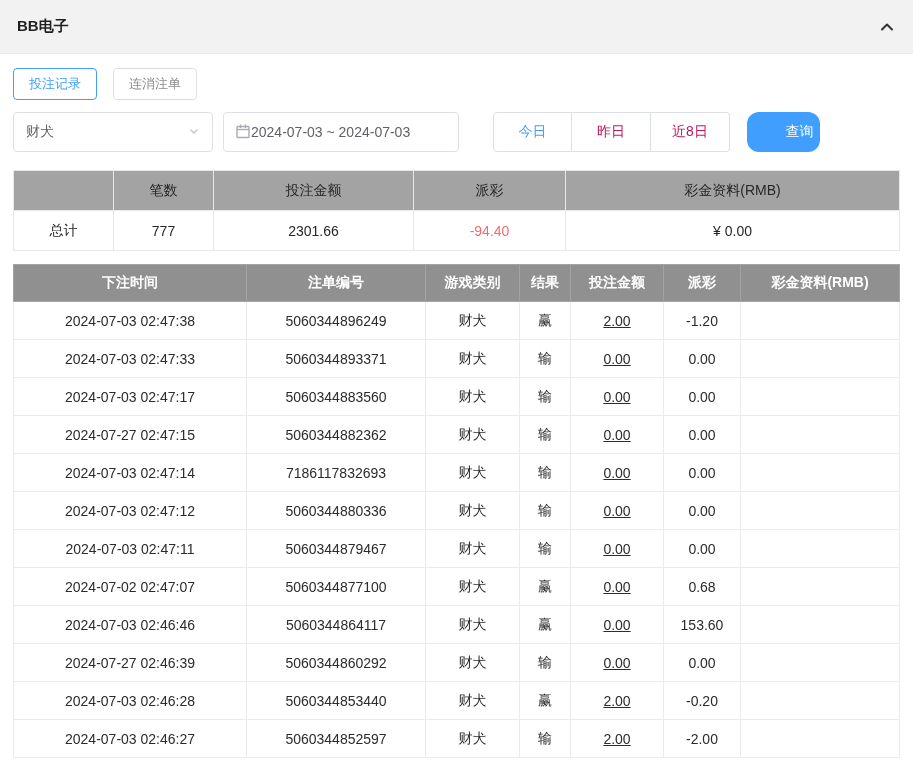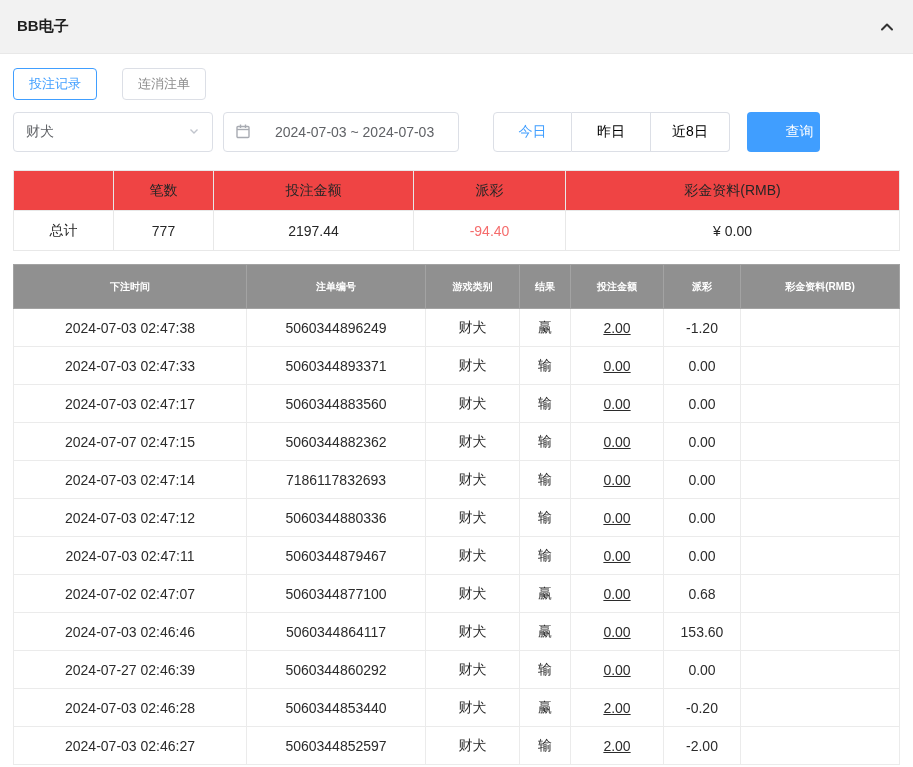--- a/index.html
+++ b/index.html
@@ -6,54 +6,54 @@
   html,body { width:913px; height:767px; overflow:hidden; background:#fff;
     font-family:"Liberation Sans","DejaVu Sans",sans-serif; color:#262626; }
 
   
   .panel-header { height:54px; background:#f2f2f2; border-bottom:1px solid #e8e8e8;
     display:flex; align-items:center; justify-content:space-between; padding:0 17px; }
   .panel-title { font-size:15px; font-weight:bold; color:#1f1f1f; }
   .collapse-btn { cursor:pointer; display:flex; align-items:center; }
 
   
-  .tabs-row { display:flex; gap:25px; margin:14px 13px 0; }
+  .tabs-row { display:flex; gap:16px; margin:14px 13px 0; }
   .tab { height:32px; padding:0 15px; background:#fff; border:1px solid #dcdfe6;
     border-radius:4px; font-size:13px; color:#8c8c8c; cursor:pointer; }
   .tab.active { border-color:var(--accent); color:var(--accent); }
 
   
   .filter-row { display:flex; align-items:center; margin:12px 13px 0; }
   .select { width:200px; height:40px; border:1px solid #dcdfe6; border-radius:4px;
     display:flex; align-items:center; justify-content:space-between; padding:0 12px;
     font-size:14px; color:#606266; cursor:pointer; background:#fff; }
   .date-input { width:236px; height:40px; border:1px solid #dcdfe6; border-radius:4px;
-    display:flex; align-items:center; gap:24px; padding:0 11px; margin-left:10px;
+    display:flex; align-items:center; gap:0; padding:0 11px; margin-left:10px;
     font-size:14px; color:#606266; cursor:pointer; background:#fff; }
   .btn-group { display:flex; height:40px; margin-left:10px;padding-left:24px; }
   .group-btn { width:79px; height:40px; background:#fff; border:1px solid #dcdfe6;
-    font-size:14px; color:#000000; cursor:pointer; }
+    font-size:14px; color:#be185d; cursor:pointer; }
   .group-btn + .group-btn { border-left:none; }
   .group-btn:first-child { border-radius:4px 0 0 4px; }
   .group-btn:last-child { border-radius:0 4px 4px 0; }
   .group-btn.active { color:var(--accent); }
   .query-btn { width:73px; height:40px; margin-left:17px; background:var(--accent);
-    border:none; border-radius:4px; color:#fff; font-size:14px; cursor:pointer;padding-left:32px; }
+    border:none; border-radius:12px; color:#fff; font-size:14px; cursor:pointer;padding-left:32px; }
 
   
   table { border-collapse:collapse; width:887px; margin:0 13px; font-size:14px; }
   .summary-table { margin-top:18px; }
   .summary-table th, .summary-table td { border:1px solid #e8e8e8; height:40px;
     text-align:center; font-weight:normal; }
-  .summary-table thead th { background:#ef4444; color:#262626; }
+  .summary-table thead th { background:#a3a3a3; color:#262626; }
 
   
   .bet-table { margin-top:13px; }
   .bet-table thead th { background:var(--table-header-bg); color:#fff; font-weight:bold;
-    height:44px; border:1px solid #a3a3a3; font-size:10px; }
+    height:37px; border:1px solid #a3a3a3; font-size:14px; }
   .bet-table tbody td { height:38px; border:1px solid #ebebeb; text-align:center;
     color:#2b2b2b; background:#fff; }
   .bet-link { color:var(--accent); text-decoration:underline; cursor:pointer; }
   .neg { color:var(--negative); }
 </style>
 </head>
 <body>
 
 <div class="panel">
 
@@ -113,21 +113,21 @@
         <th>笔数</th>
         <th>投注金额</th>
         <th>派彩</th>
         <th>彩金资料(RMB)</th>
       </tr>
     </thead>
     <tbody>
       <tr>
         <td>总计</td>
         <td>777</td>
-        <td>2197.44</td>
+        <td>2301.66</td>
         <td class="auto-neg neg">-94.40</td>
         <td>¥ 0.00</td>
       </tr>
     </tbody>
   </table>
 
   <table class="bet-table">
     <colgroup>
         <col style="width:233px">
         <col style="width:179px">
@@ -174,21 +174,21 @@
     <td>2024-07-03 02:47:17</td>
     <td>5060344883560</td>
     <td>财犬</td>
     <td>输</td>
     <td class="bet-link">0.00</td>
     <td class="auto-neg">0.00</td>
     <td></td>
   </tr>
 
   <tr>
-    <td>2024-07-07 02:47:15</td>
+    <td>2024-07-27 02:47:15</td>
     <td>5060344882362</td>
     <td>财犬</td>
     <td>输</td>
     <td class="bet-link">0.00</td>
     <td class="auto-neg">0.00</td>
     <td></td>
   </tr>
 
   <tr>
     <td>2024-07-03 02:47:14</td>

